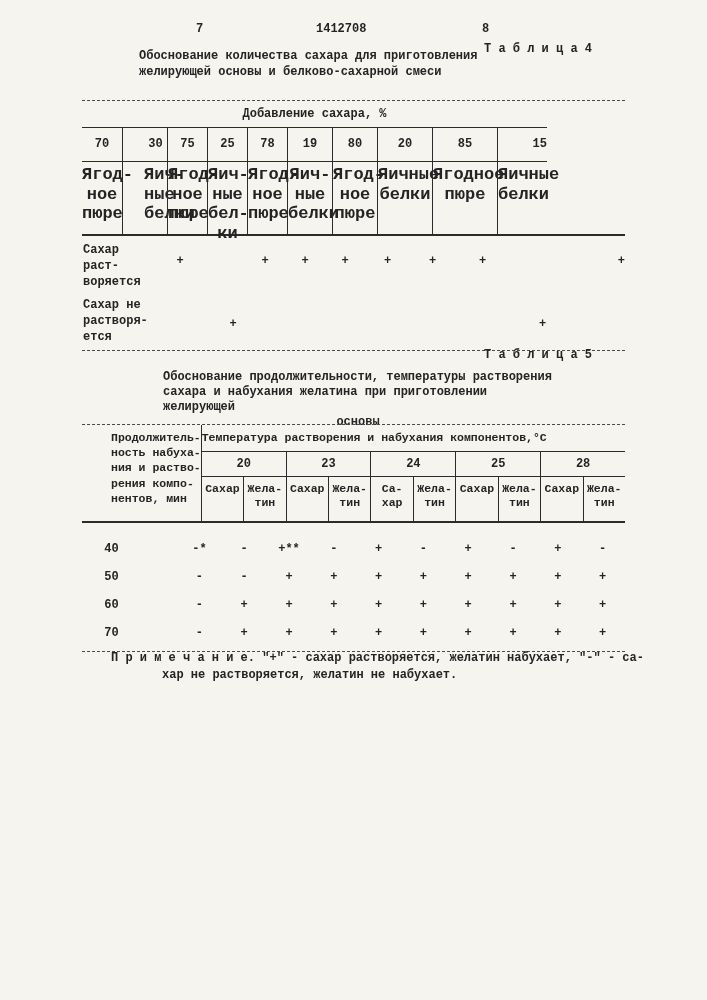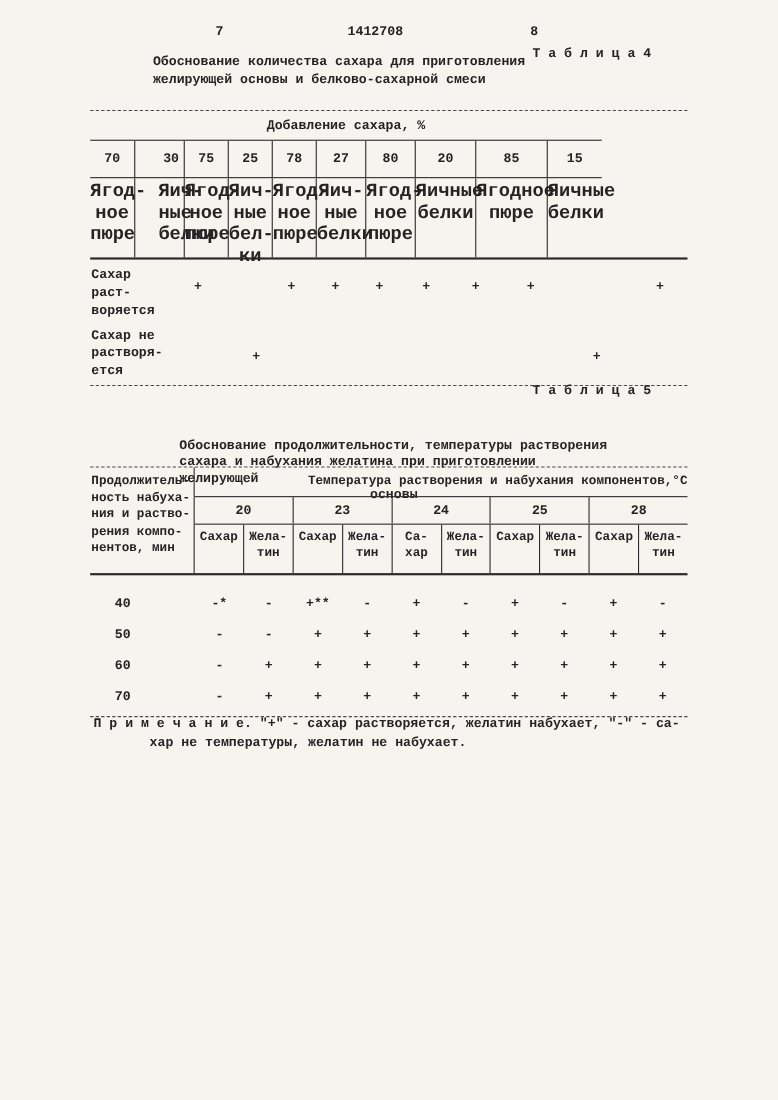--- a/index.html
+++ b/index.html
@@ -31,56 +31,56 @@
   .t4-cols > div{box-sizing:border-box;text-align:center;}
   .t4-cols > div:nth-child(1){width:40px;}
   .t4-cols > div:nth-child(2){width:45px;padding-left:21px;}
   .t4-cols > div:nth-child(3){width:40px;}
   .t4-cols > div:nth-child(4){width:40px;}
   .t4-cols > div:nth-child(5){width:40px;}
   .t4-cols > div:nth-child(6){width:45px;}
   .t4-cols > div:nth-child(7){width:45px;}
   .t4-cols > div:nth-child(8){width:55px;}
   .t4-cols > div:nth-child(9){width:65px;}
-  .t4-cols > div:nth-child(10){width:50px;}
+  .t4-cols > div:nth-child(10){width:50px;text-align:right;}
   .t4-nums{border-bottom:1px solid #2b2b2b;}
   .t4-nums > div{height:33px;line-height:33px;}
   .t4-nums > div + div,
   .t4-labels > div + div{border-left:1px solid #2b2b2b;}
   .t4-labels > div{height:72px;padding-top:3px;line-height:1.16;font-size:17px;white-space:pre-line;}
   .t4-datarow{display:flex;}
   .t4-rowlabel{width:78px;box-sizing:border-box;padding:6px 0 0 1px;line-height:1.35;white-space:pre-line;}
   .t4-marks > div{text-align:center;}
   .r0{min-height:46px;}
   .r0 .t4-marks > div{padding-top:18px;}
   .r1{min-height:54px;}
   .r1 .t4-marks > div{padding-top:26px;}
   
   .t5-caption{left:484px;top:348px;}
-  .t5-title{left:163px;top:370px;line-height:15px;width:390px;margin-top:28px;}
+  .t5-title{left:163px;top:370px;line-height:15px;width:390px;}
   .t5-title .centered{text-align:center;}
   
   .t5{left:82px;top:424px;width:543px;border-top:1px dashed #4a4a4a;border-bottom:1px dashed #4a4a4a;box-sizing:border-box;}
   .t5-head{display:flex;border-bottom:2px solid #2b2b2b;}
-  .t5-rowhdr{width:95px;box-sizing:border-box;border-right:1px solid #2b2b2b;padding:5px 0 0 1px;line-height:1.32;font-size:11.5px;white-space:pre-line;}
+  .t5-rowhdr{width:95px;box-sizing:border-box;border-right:1px solid #2b2b2b;padding:5px 0 0 1px;line-height:1.32;font-size:11.5px;white-space:pre-line;margin-left:28px;}
   .t5-headright{width:448px;}
-  .t5-group{height:26px;line-height:26px;text-align:right;border-bottom:1px solid #2b2b2b;font-size:11.5px;}
+  .t5-group{height:26px;line-height:26px;text-align:left;border-bottom:1px solid #2b2b2b;font-size:11.5px;}
   .t5-temps{display:flex;border-bottom:1px solid #2b2b2b;}
   .t5-temps > div{flex:1;text-align:center;height:24px;line-height:24px;}
   .t5-temps > div + div{border-left:1px solid #2b2b2b;}
   .t5-subs{display:flex;}
   .t5-subs > div{flex:1;text-align:center;height:44px;padding-top:5px;line-height:1.2;font-size:11.5px;white-space:pre-line;box-sizing:border-box;}
   .t5-subs > div + div{border-left:1px solid #2b2b2b;}
   .t5-rows{padding:12px 0 4px 0;}
   .t5-datarow{display:flex;height:28px;line-height:28px;}
   .t5-rowlabel{width:95px;box-sizing:border-box;text-align:center;padding-right:36px;}
   .t5-marks{display:flex;width:448px;}
   .t5-marks > div{flex:1;text-align:center;}
   
-  .note{left:85px;top:650px;line-height:17px;width:580px;}
+  .note{left:111px;top:650px;line-height:17px;width:580px;}
   .note-line2{margin-left:51px;}
 </style>
 </head>
 <body>
 
 <div class="page">
 
   <span class="abs pn-left">7</span>
   <span class="abs doc-num">1412708</span>
   <span class="abs pn-right">8</span>
@@ -94,21 +94,21 @@
   <div class="abs t4">
     <div class="t4-head">
       <div class="t4-headright">
         <div class="t4-group">Добавление сахара, %</div>
         <div class="t4-cols t4-nums">
           <div>70</div>
           <div>30</div>
           <div>75</div>
           <div>25</div>
           <div>78</div>
-          <div>27</div>
+          <div>19</div>
           <div>80</div>
           <div>20</div>
           <div>85</div>
           <div>15</div>
         </div>
         <div class="t4-cols t4-labels">
           <div>Ягод-
 ное
 пюре</div>
           <div>Яич-
@@ -276,16 +276,16 @@
           <div>+</div>
           <div>+</div>
           <div>+</div>
         </div>
       </div>
     </div>
   </div>
 
   <div class="abs note">
     <div>П р и м е ч а н и е. "+" - сахар растворяется, желатин набухает, "-" - са-</div>
-    <div class="note-line2">хар не температуры, желатин не набухает.</div>
+    <div class="note-line2">хар не растворяется, желатин не набухает.</div>
   </div>
 
 </div>
 
 </body></html>

